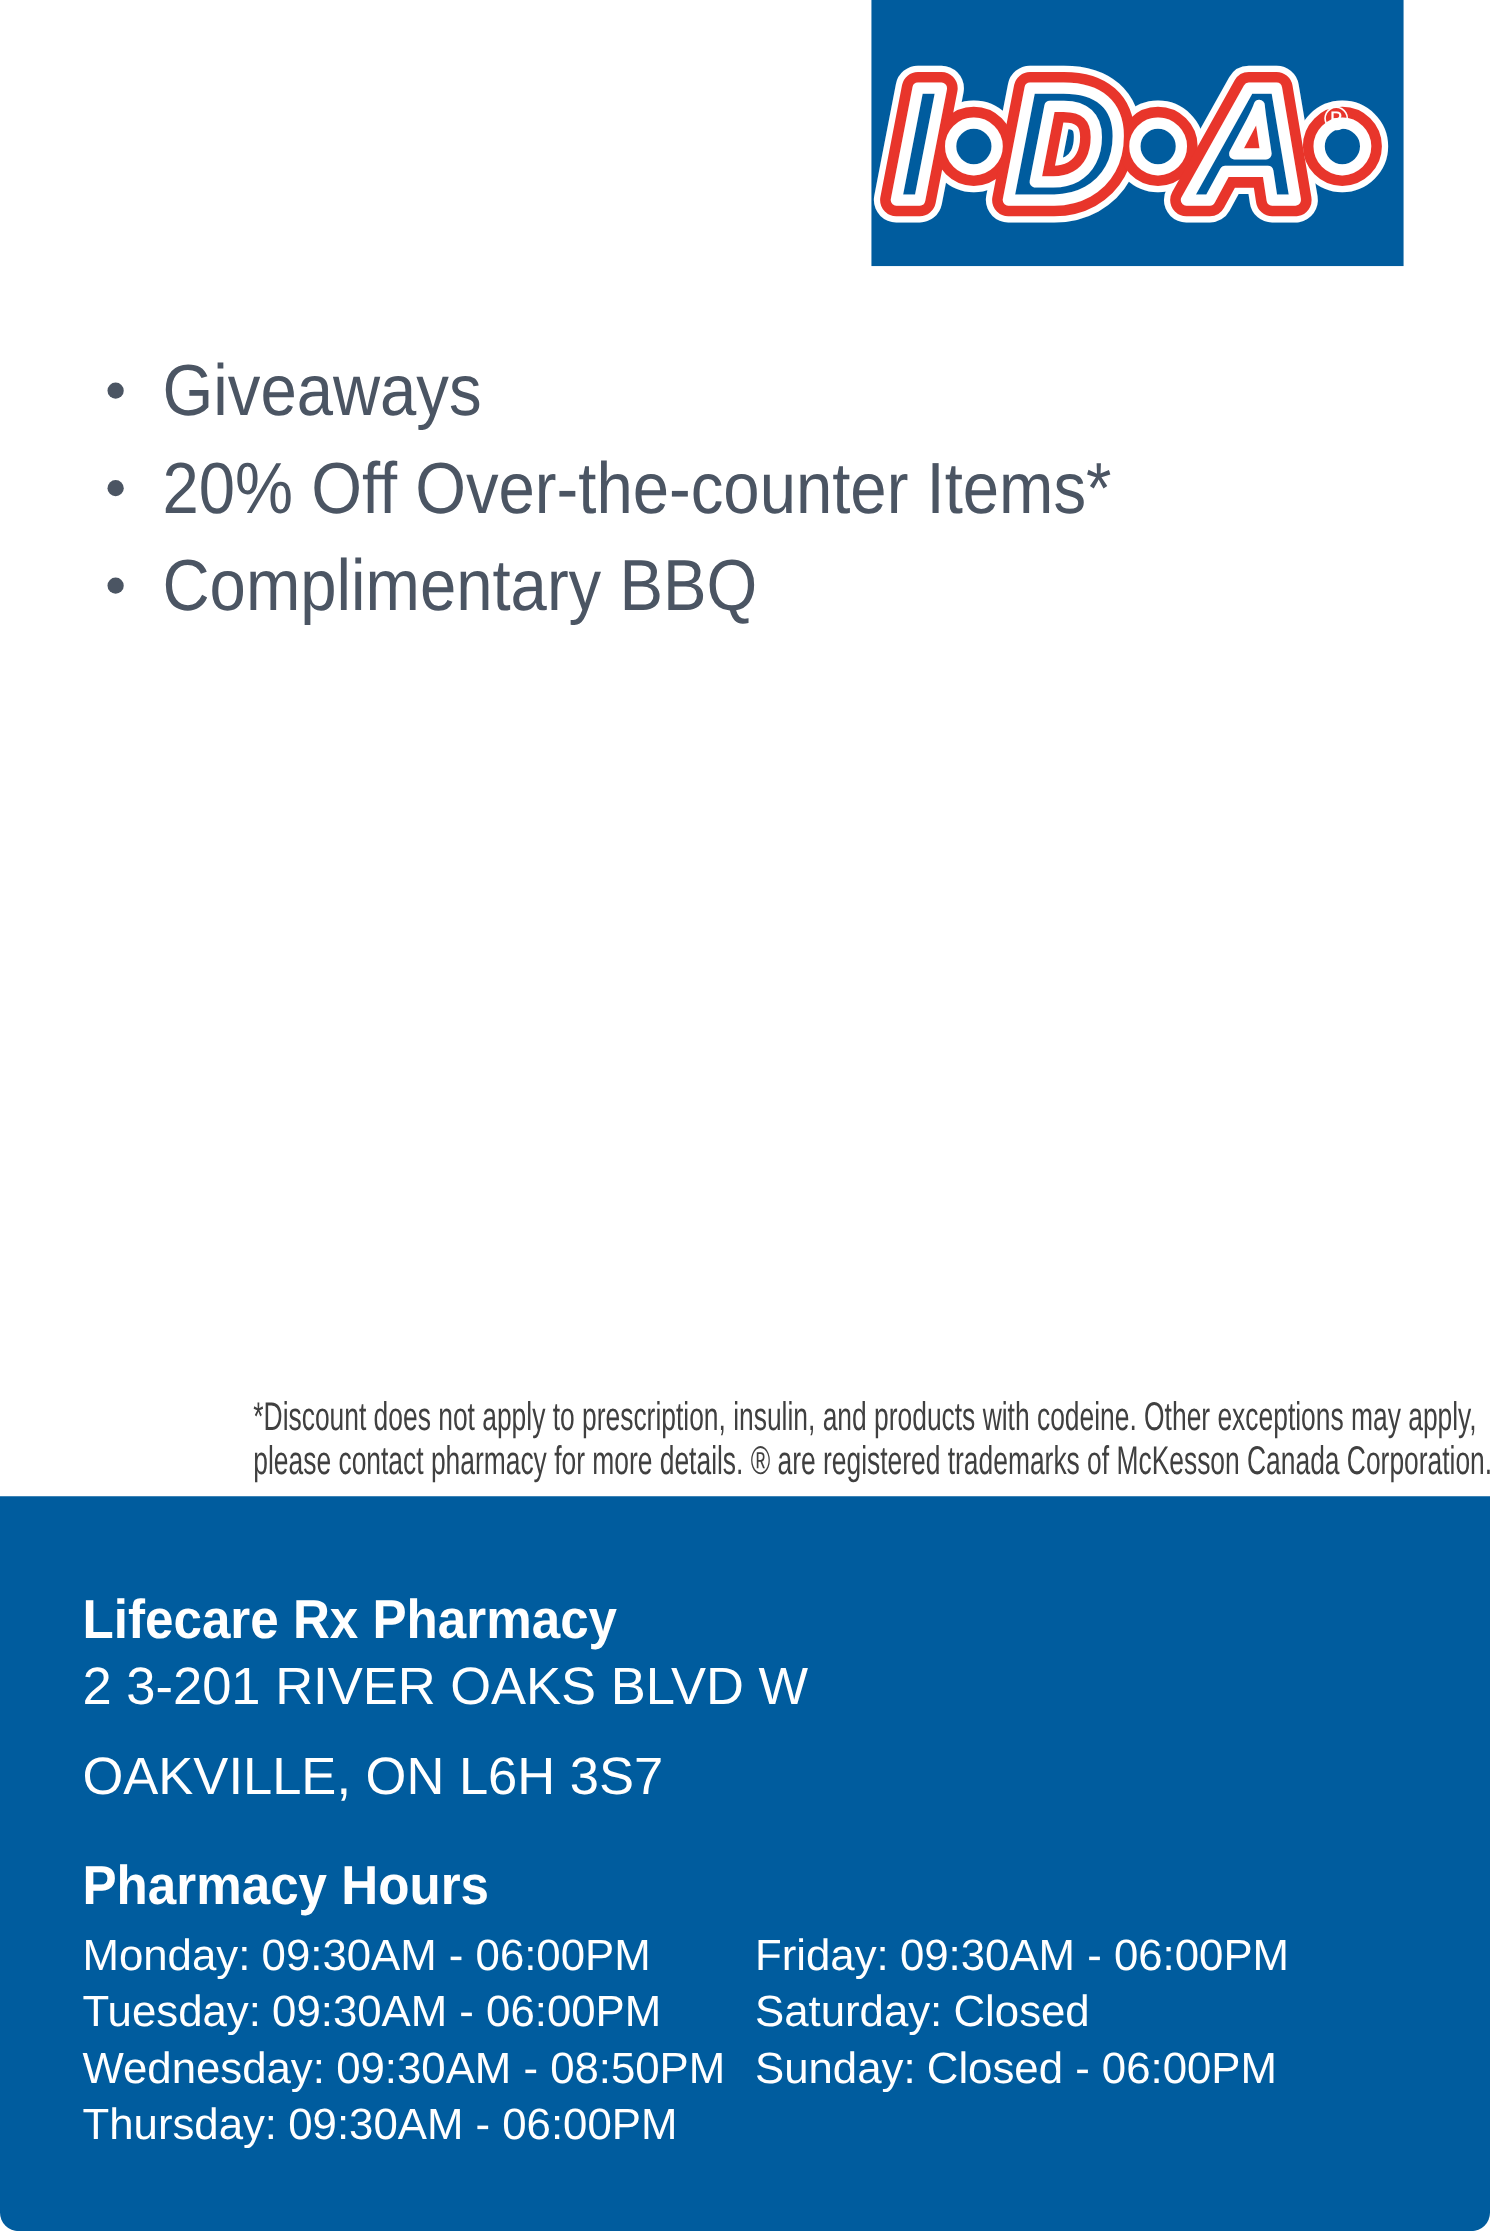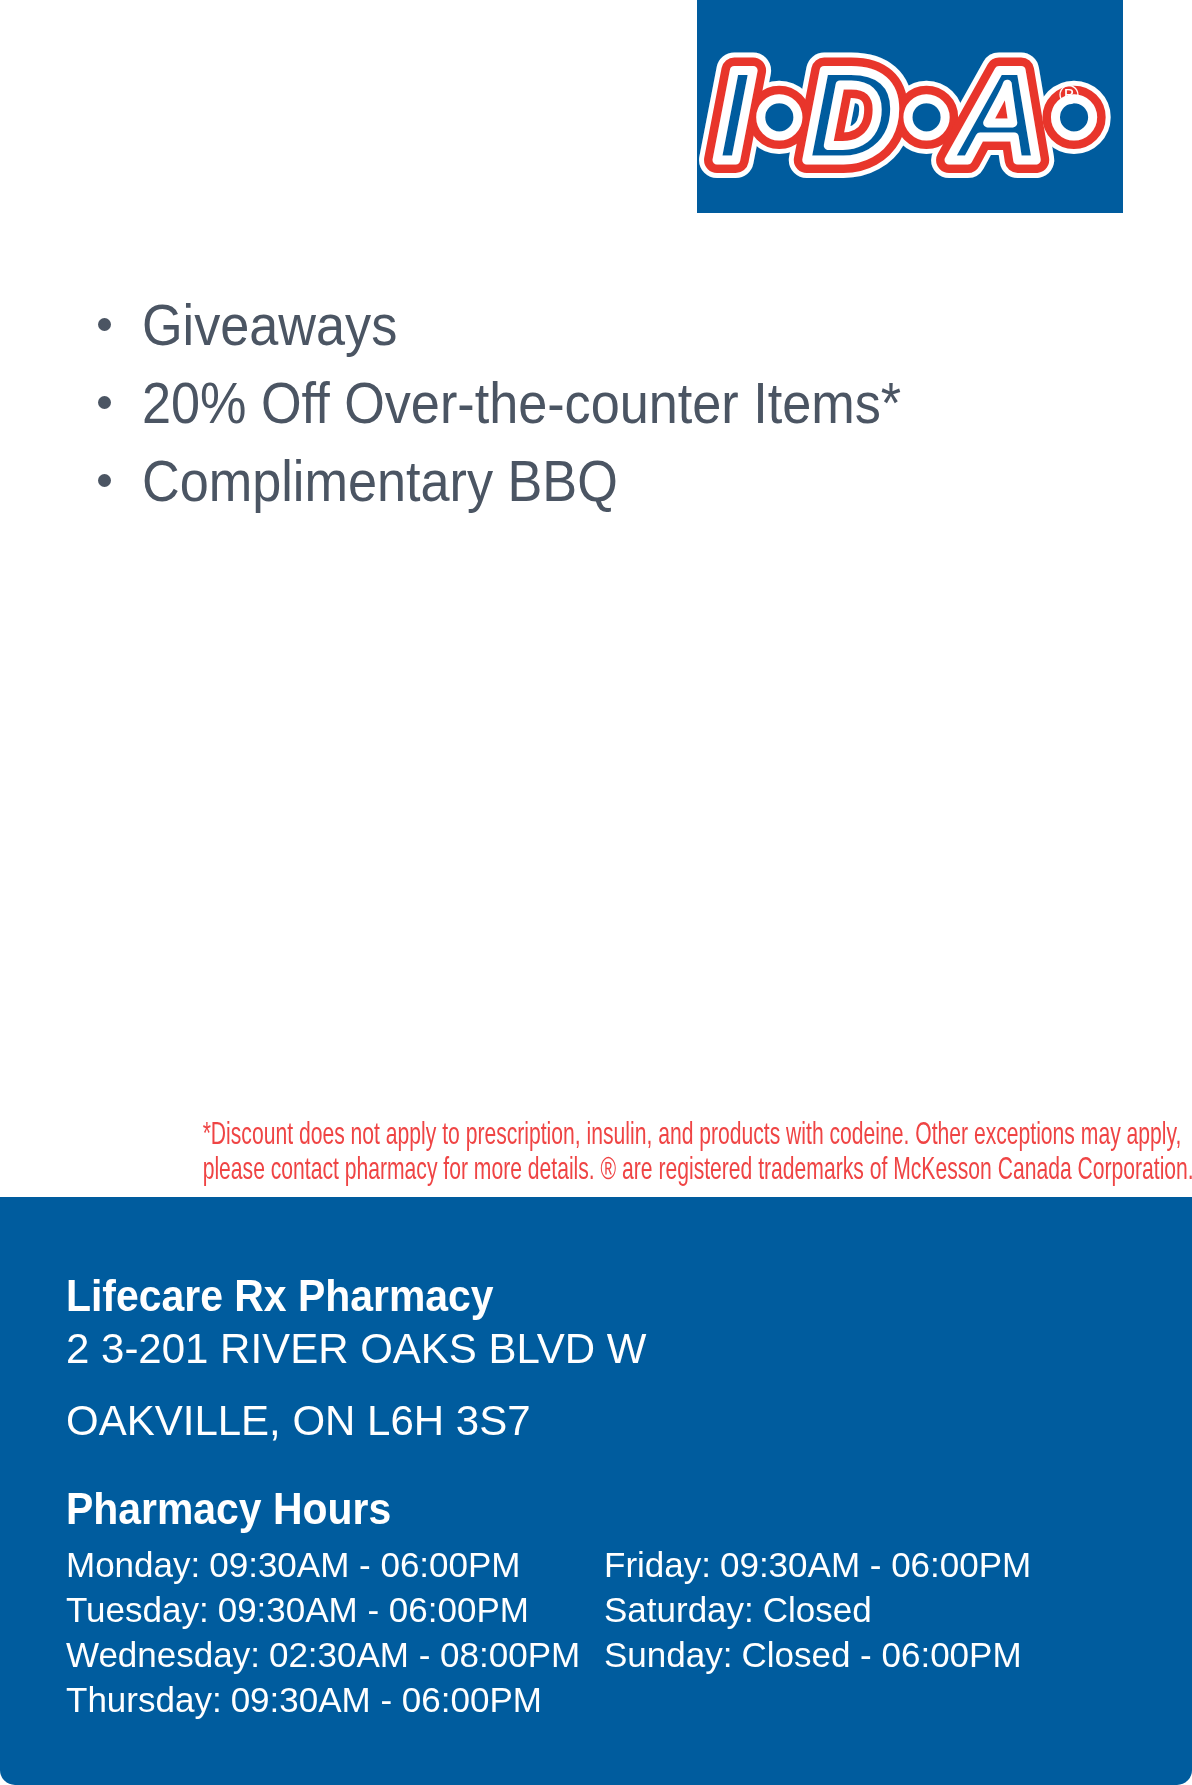--- a/index.html
+++ b/index.html
@@ -25,21 +25,21 @@
     font-weight:bold;
     font-style:italic;
     font-size:130px;
     letter-spacing:4px;
   }
 
   
   .promo-list {
     position:absolute;
     left:66px; top:273px;
-    margin:12px; padding:0;
+    margin:0; padding:0;
     list-style:none;
     color:#4B5563;
   }
   .promo-item {
     position:relative;
     height:78px;
     display:flex;
     align-items:center;
     padding-left:64px;
     font-size:58px;
@@ -58,21 +58,21 @@
     transform:scaleX(0.90);
     transform-origin:0 50%;
   }
 
   
   .fine-print {
     position:absolute;
     left:0; top:1116px;
     width:100%;
     text-align:center;
-    color:#ef4444;
+    color:#404040;
     font-size:32px;
     line-height:35px;
   }
   .fp-line {
     white-space:nowrap;
     transform:scaleX(0.66);
     transform-origin:50% 0;
   }
 
   
@@ -172,21 +172,21 @@
     <div class="hours-title">Pharmacy Hours</div>
 
     <div class="hours-col left">
       <div class="hours-row">
         <span>Monday:</span><span class="val">09:30AM - 06:00PM</span>
       </div>
       <div class="hours-row">
         <span>Tuesday:</span><span class="val">09:30AM - 06:00PM</span>
       </div>
       <div class="hours-row">
-        <span>Wednesday:</span><span class="val">02:30AM - 08:00PM</span>
+        <span>Wednesday:</span><span class="val">09:30AM - 08:50PM</span>
       </div>
       <div class="hours-row">
         <span>Thursday:</span><span class="val">09:30AM - 06:00PM</span>
       </div>
     </div>
 
     <div class="hours-col right">
       <div class="hours-row">
         <span>Friday:</span><span class="val">09:30AM - 06:00PM</span>
       </div>

